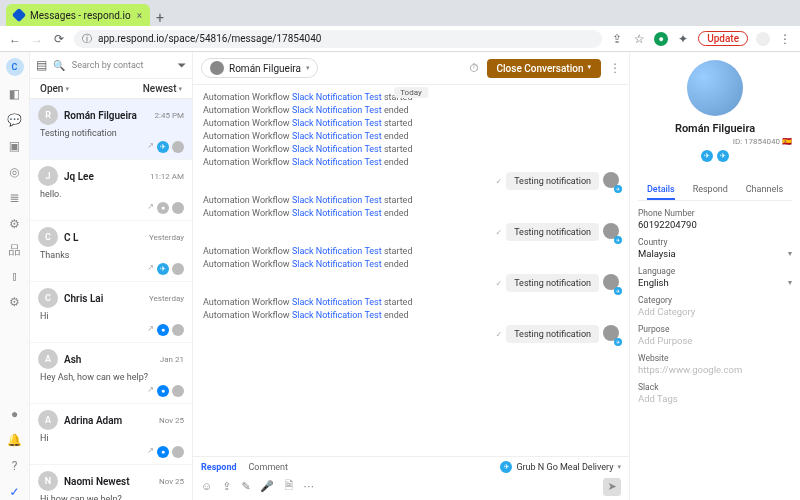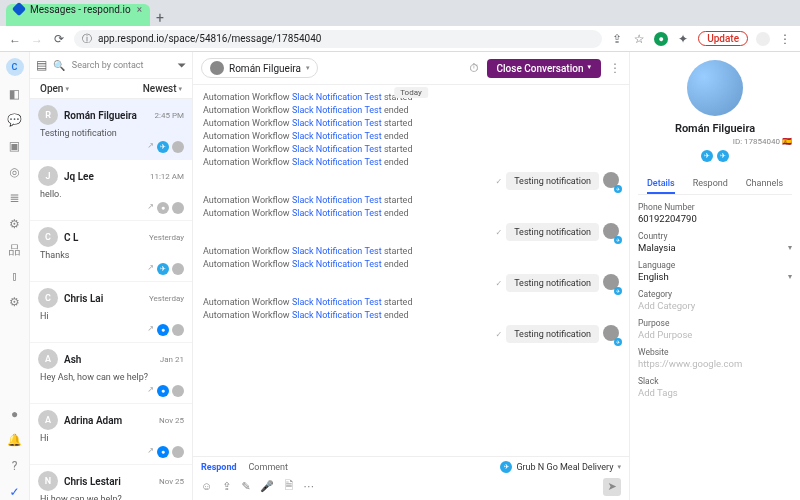--- a/index.html
+++ b/index.html
@@ -1,18 +1,18 @@
 <!DOCTYPE html>
 <html><head>
 <meta charset="utf-8">
 <style>
 *{box-sizing:border-box;margin:0;padding:0;font-family:-apple-system,BlinkMacSystemFont,"Segoe UI",Roboto,sans-serif}
 body{width:800px;height:500px;overflow:hidden;background:#fff;font-size:10px;color:#202124}
 .browser-top{height:26px;background:#dee1e6;display:flex;align-items:flex-end}
-.tab{background:#86efac;height:22px;border-radius:6px 6px 0 0;display:flex;align-items:flex-start;padding:0 8px;margin-left:6px;gap:6px;font-size:10px}
+.tab{background:#bef264;height:22px;border-radius:6px 6px 0 0;display:flex;align-items:center;padding:0 8px;margin-left:6px;gap:6px;font-size:10px}
 .tab .fav{width:10px;height:10px;background:#0b57d0;border-radius:2px;transform:rotate(45deg)}
 .tab .x{color:#5f6368;cursor:pointer}
 .newtab{width:20px;text-align:center;color:#5f6368;font-size:14px}
 .addr{height:26px;background:#fff;border-bottom:1px solid #dadce0;display:flex;align-items:center;padding:0 8px;gap:8px}
 .nav-ic{color:#5f6368;font-size:12px;width:14px;text-align:center}
 .url-bar{flex:1;height:18px;background:#f1f3f4;border-radius:9px;display:flex;align-items:center;padding:0 8px;font-size:10px;color:#202124}
 .ext-ic{width:14px;height:14px;border-radius:50%;display:flex;align-items:center;justify-content:center;font-size:9px}
 .update-btn{border:1px solid #d93025;color:#d93025;border-radius:10px;padding:1px 8px;font-size:10px;font-weight:500}
 .app{display:flex;height:448px}
 .rail{width:30px;background:#fafafa;border-right:1px solid #eee;display:flex;flex-direction:column;align-items:center;padding-top:6px;gap:10px}
@@ -36,21 +36,21 @@
 .conv-time{font-size:8px;color:#888}
 .conv-prev{font-size:9px;color:#555;margin-top:3px;margin-left:2px}
 .conv-icons{display:flex;justify-content:flex-end;gap:3px;margin-top:3px}
 .mini-ic{width:12px;height:12px;border-radius:50%;display:flex;align-items:center;justify-content:center;font-size:7px;color:#fff}
 .tg{background:#29a9eb}
 .fb{background:#0084ff}
 .asg{background:#bbb}
 .thread{flex:1;display:flex;flex-direction:column;border-right:1px solid #eee}
 .thread-head{display:flex;align-items:center;padding:6px 8px;gap:8px;border-bottom:1px solid #eee}
 .contact-pill{border:1px solid #ddd;border-radius:14px;padding:2px 8px;display:flex;align-items:center;gap:5px;font-size:10px}
-.close-btn{background:#701a75;color:#fff;border-radius:4px;padding:4px 10px;font-size:10px;font-weight:500;display:flex;gap:4px}
+.close-btn{background:#a16207;color:#fff;border-radius:4px;padding:4px 10px;font-size:10px;font-weight:500;display:flex;gap:4px}
 .msgs{flex:1;overflow:hidden;padding:4px 10px;font-size:9px;color:#666;position:relative}
 .daychip{position:absolute;top:2px;left:50%;transform:translateX(-50%);background:#f1f1f1;border-radius:3px;padding:1px 6px;font-size:8px;color:#555}
 .sys{margin:3px 0;font-size:9px}
 .sys .lk{color:#2962ff}
 .out{display:flex;justify-content:flex-end;align-items:center;gap:4px;margin:5px 0}
 .bubble{background:#f0f0f0;border-radius:4px;padding:4px 8px;font-size:9px;color:#333}
 .out .tick{color:#aaa;font-size:8px}
 .out .ava{width:16px;height:16px;border-radius:50%;background:#999}
 .compose{border-top:1px solid #eee;padding:4px 8px}
 .comp-tabs{display:flex;gap:12px;font-size:9px;margin-bottom:4px;align-items:center}
@@ -58,21 +58,21 @@
 .comp-tab{color:#666}
 .channel-pill{margin-left:auto;display:flex;align-items:center;gap:4px;color:#333}
 .comp-input{font-size:9px;color:#aaa;padding:3px 0}
 .comp-tools{display:flex;gap:10px;color:#888;font-size:11px;align-items:center;margin-top:3px}
 .send{margin-left:auto;width:18px;height:18px;background:#ddd;border-radius:3px;display:flex;align-items:center;justify-content:center;color:#888}
 .details{width:170px;padding:8px;overflow:hidden}
 .det-av{width:56px;height:56px;border-radius:50%;background:#cde;margin:0 auto;background-image:radial-gradient(circle at 30% 30%,#9cf,#69c)}
 .det-name{text-align:center;font-size:11px;font-weight:600;margin-top:6px}
 .det-id{text-align:right;font-size:8px;color:#888;margin-top:2px}
 .det-chs{display:flex;justify-content:center;gap:4px;margin-top:4px}
-.det-tabs{display:flex;justify-content:space-around;margin-top:12px;border-bottom:1px solid #eee;font-size:9px}
+.det-tabs{display:flex;justify-content:space-around;margin-top:18px;border-bottom:1px solid #eee;font-size:9px}
 .det-tab{padding:4px 0;color:#666}
 .det-tab.active{color:#2962ff;border-bottom:2px solid #2962ff;font-weight:500}
 .field{margin-top:7px}
 .flabel{font-size:8.5px;color:#666}
 .fval{font-size:9.5px;color:#222;margin-top:1px;display:flex;align-items:center}
 .fval.ph{color:#bbb}
 .fval .dd{margin-left:auto;color:#888;font-size:8px}
 </style>
 </head>
 <body>
@@ -213,21 +213,21 @@
           <div class="conv-prev">Hi</div>
           <div class="conv-icons">
             <span style="color:#aaa;font-size:8px">↗</span>
             <span class="mini-ic fb">●</span>
             <span class="mini-ic asg"></span>
           </div>
         </div>
         <div class="conv">
           <div class="conv-row1">
             <span class="av">N</span>
-            <span class="conv-name">Chris Lestari</span>
+            <span class="conv-name">Naomi Newest</span>
             <span class="conv-time">Nov 25</span>
           </div>
           <div class="conv-prev">Hi how can we help?</div>
         </div>
       </div>
   </div>
 
   <div class="thread">
     <div class="thread-head">
       <div class="contact-pill">

